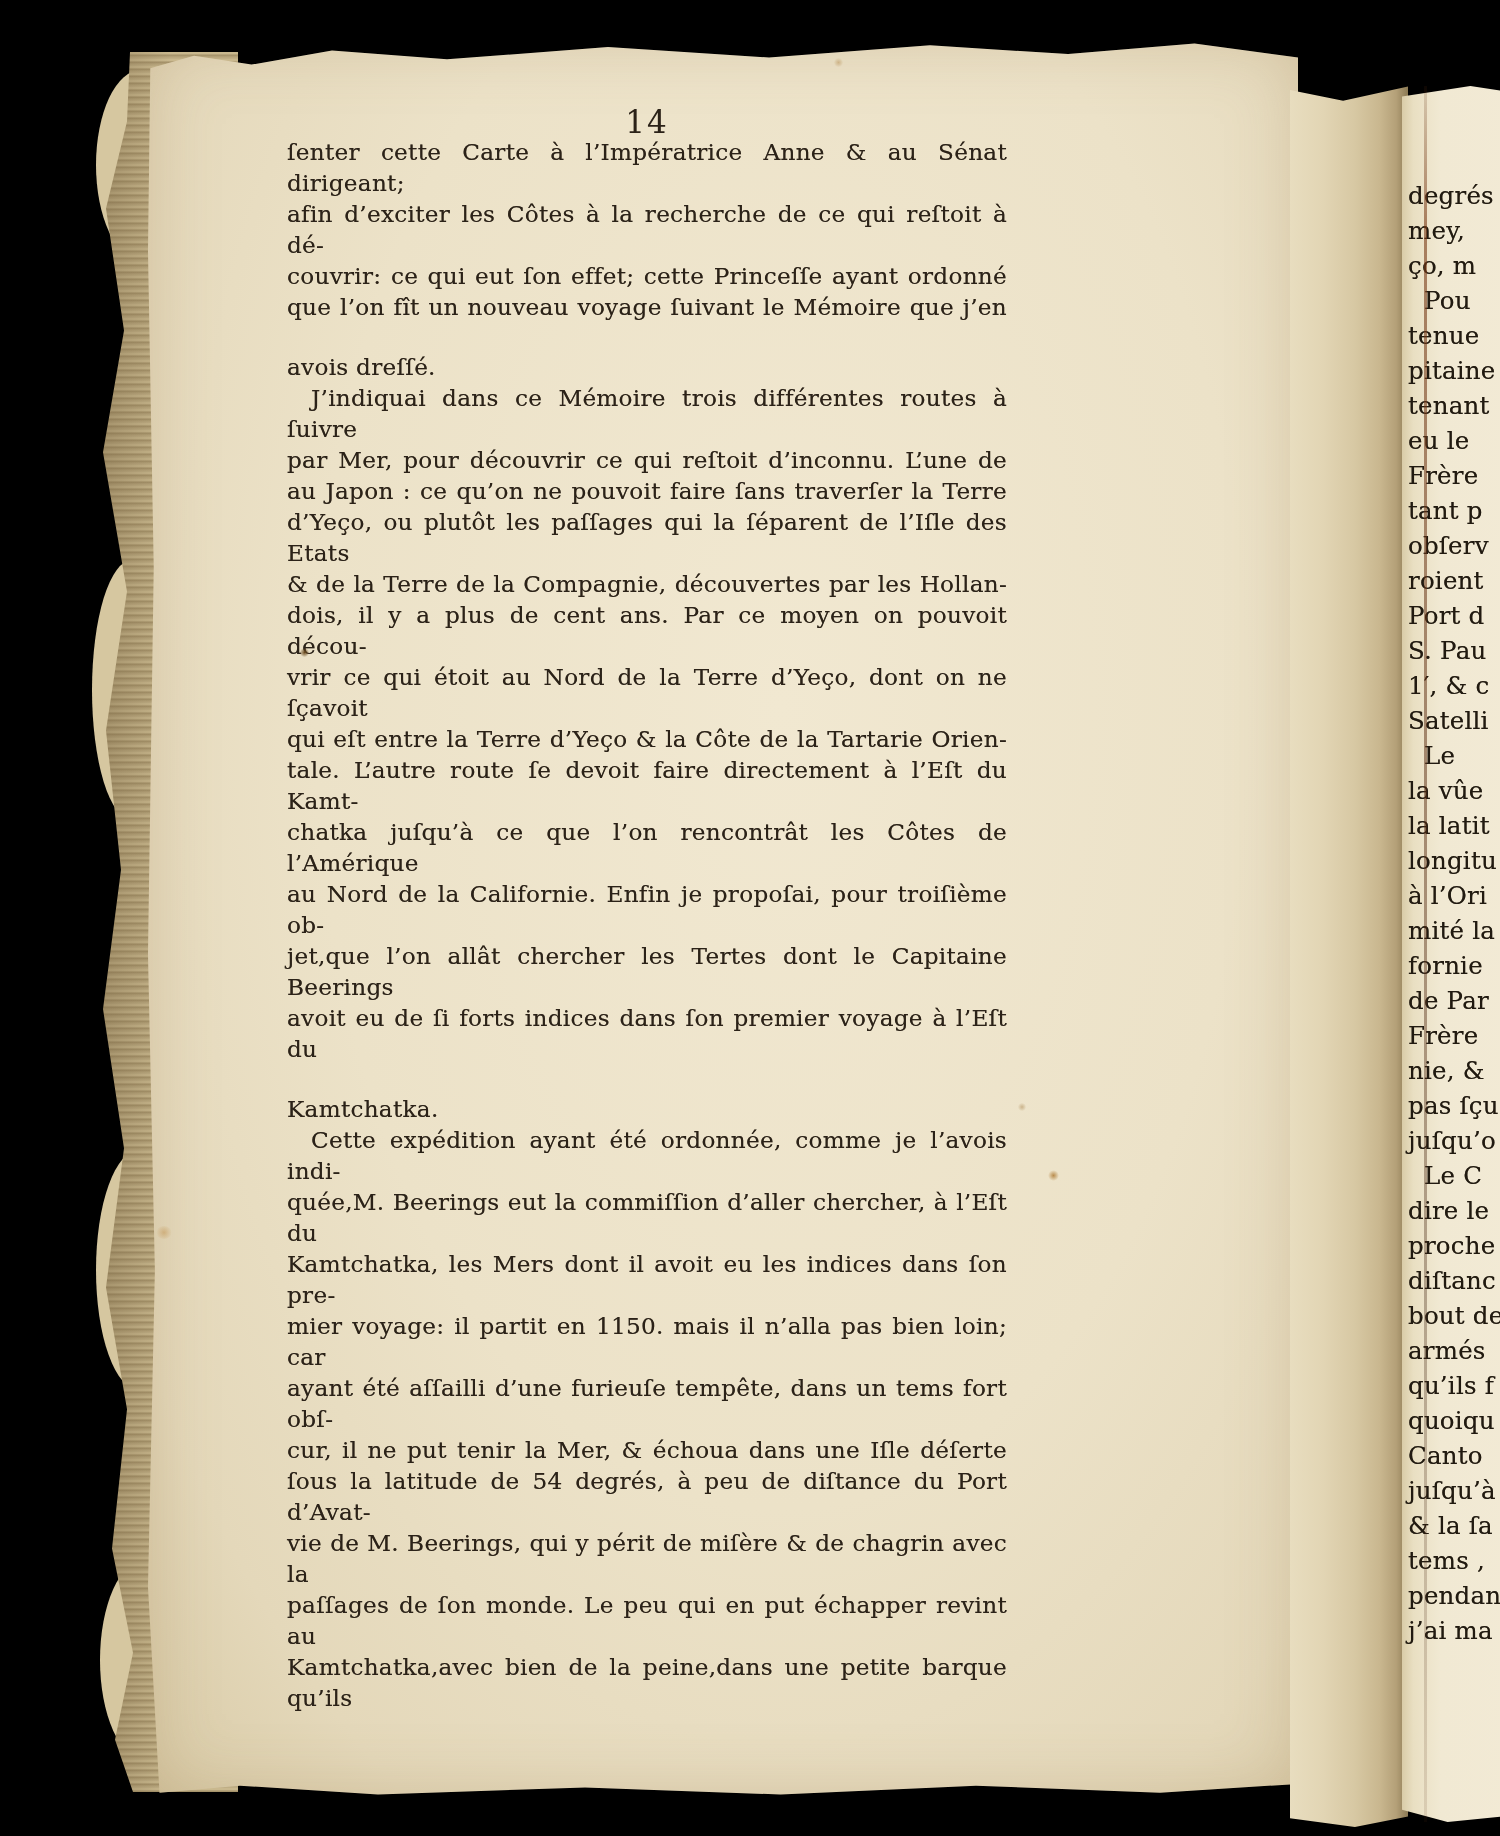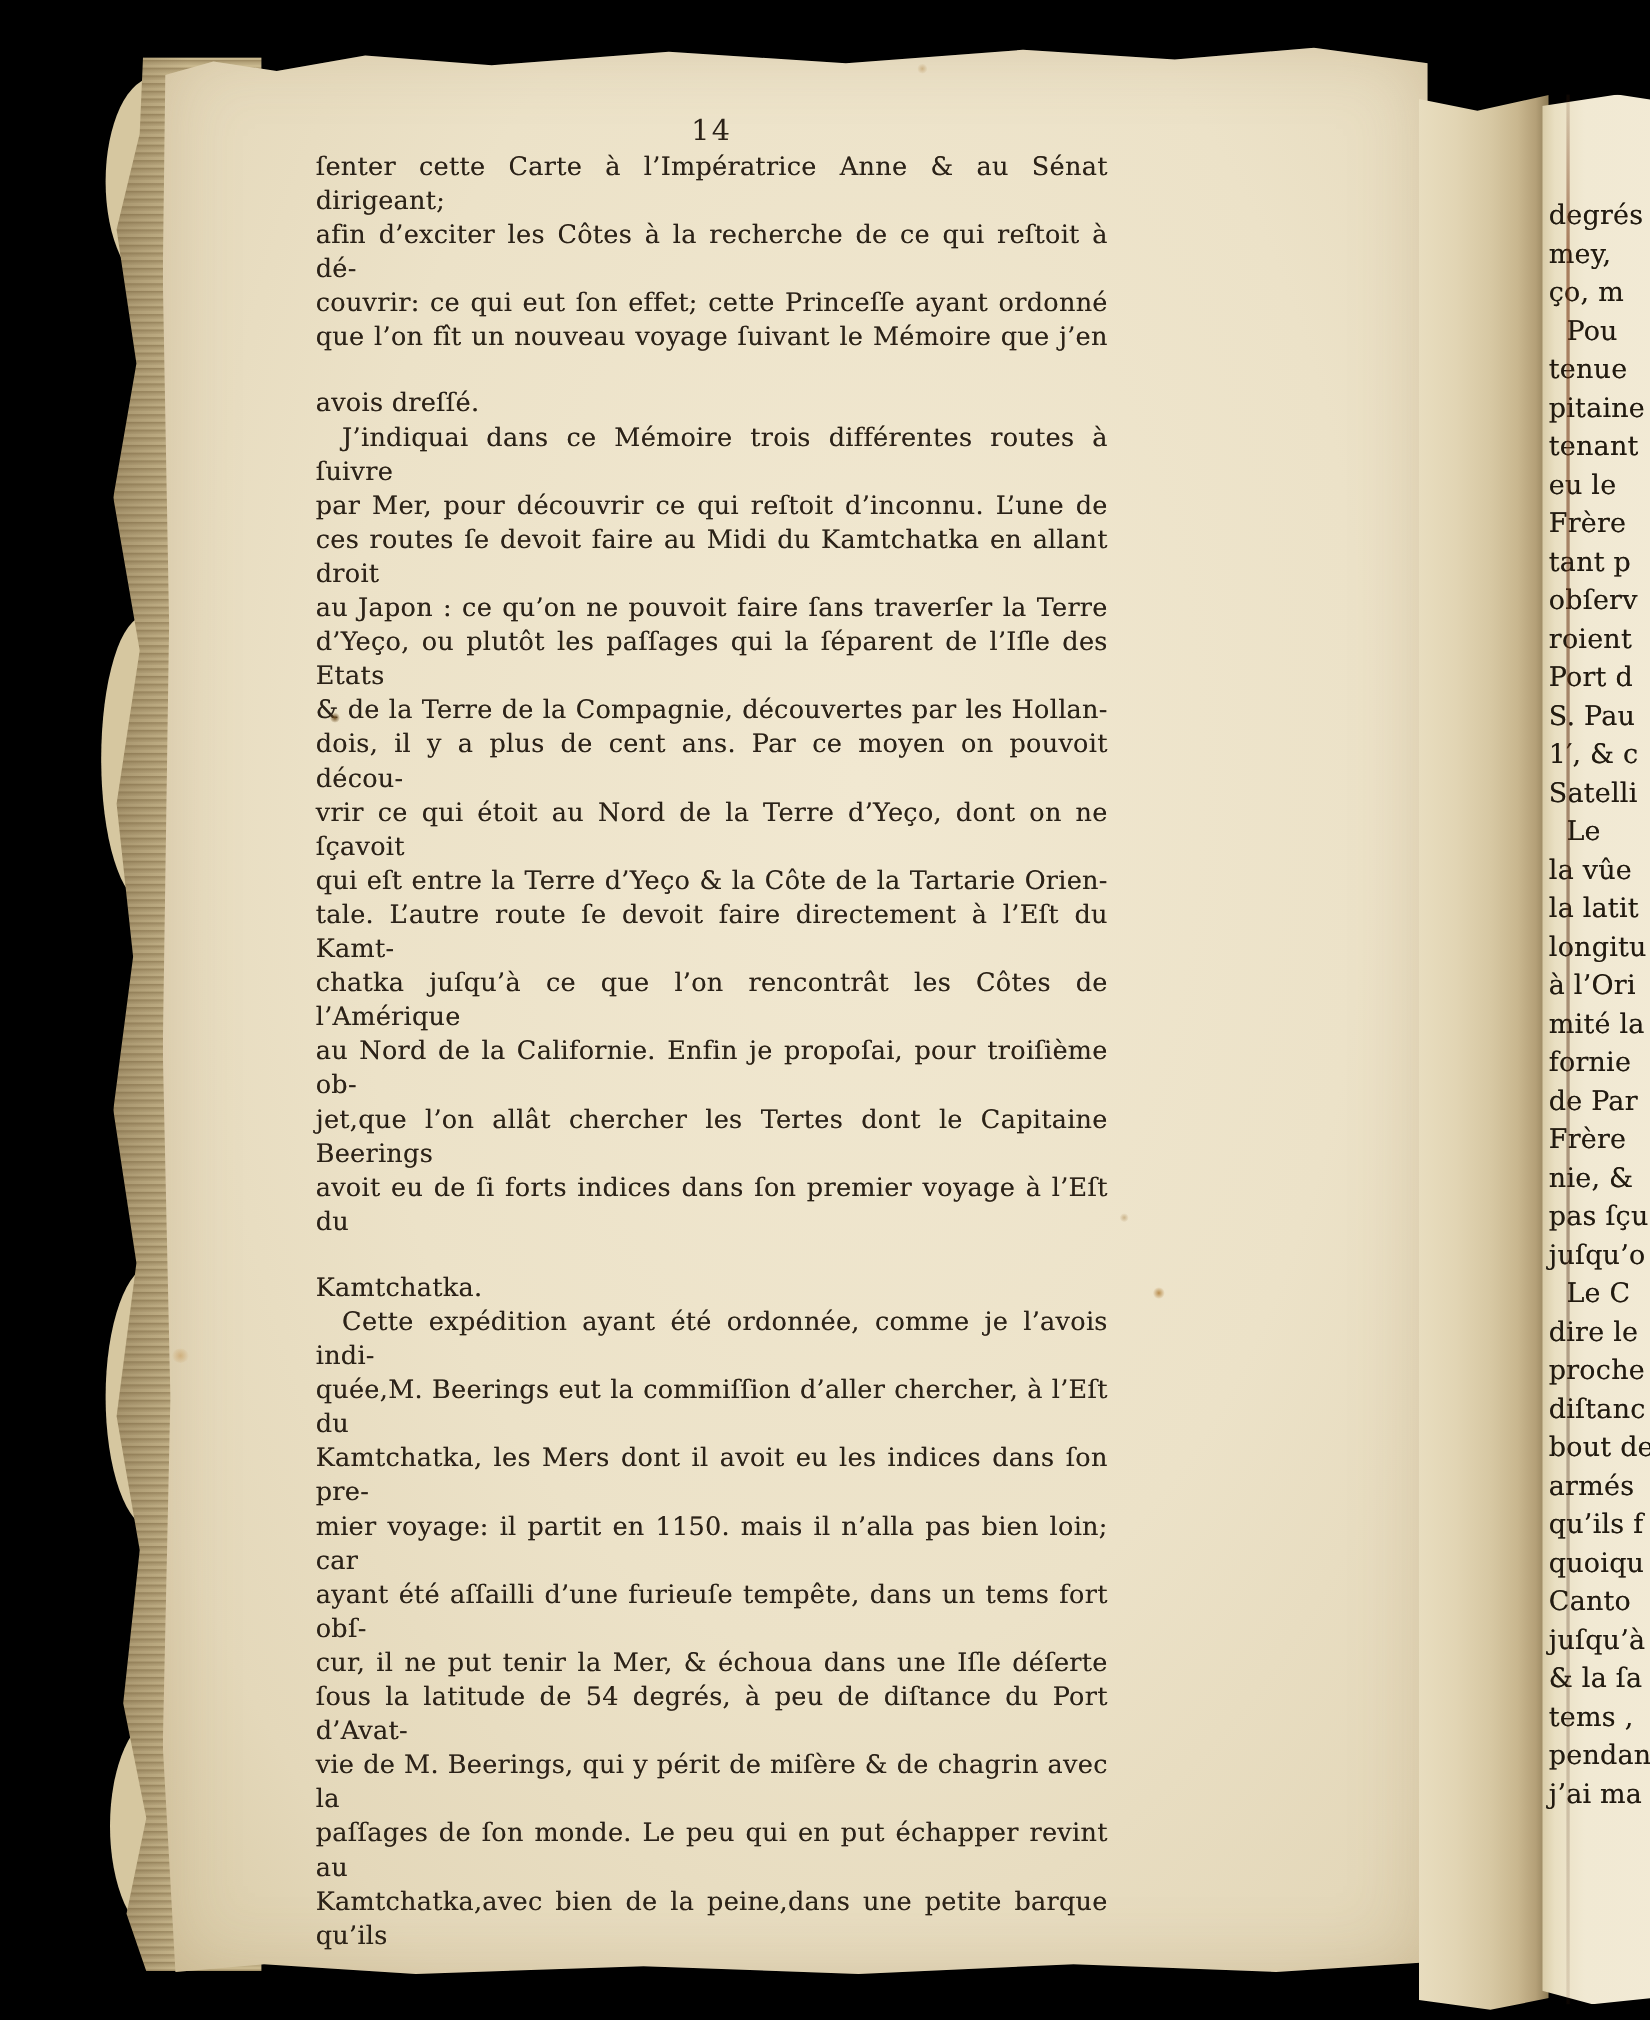--- a/index.html
+++ b/index.html
@@ -36,21 +36,21 @@
   
   .page-right{position:absolute;left:1402px;top:86px;width:98px;height:1736px;overflow:hidden;
     background:linear-gradient(90deg,#d9cca8 0%,#e9dfc2 10%,#f1e9d3 34%,#f2ead5 100%);
     clip-path:polygon(0% 0.6%,60% 0%,100% 0.4%,100% 99.6%,40% 100%,0% 99.3%);padding-left:16px;}
   .crease-line{position:absolute;left:1424px;top:86px;width:3px;height:1736px;z-index:6;
     background:linear-gradient(180deg,rgba(90,45,18,.15) 0%,rgba(122,58,22,.6) 8%,
       rgba(90,45,18,.5) 40%,rgba(70,40,20,.35) 70%,rgba(90,45,18,.12) 100%);}
 
   
   .page-number{position:absolute;left:287px;top:104px;width:720px;text-align:center;
-    font-size:26px;letter-spacing:2px;color:#2b2218;}
+    font-size:31px;letter-spacing:2px;color:#2b2218;}
   .text-block{position:absolute;left:287px;top:136px;width:720px;color:#2b2218;
     font-size:23.2px;line-height:31px;letter-spacing:.25px;
     text-shadow:0 0 .5px rgba(43,32,20,.55);}
   .tline{text-align:justify;text-align-last:justify;white-space:normal;}
   .tline.noj{text-align-last:left;margin-top:29px;}
   .tline.indent{text-indent:24px;}
 
   .right-frag-block{position:absolute;left:6px;top:92px;width:200px;color:#211a10;
     font-size:24.5px;line-height:35px;letter-spacing:.2px;white-space:nowrap;
     text-shadow:0 0 .5px rgba(30,22,12,.6);}
@@ -81,21 +81,20 @@
   <div class="page-number">14</div>
 
   <div class="text-block">
       <div class="tline">ſenter cette Carte à l’Impératrice Anne &amp; au Sénat dirigeant;</div>
       <div class="tline">afin d’exciter les Côtes à la recherche de ce qui reſtoit à dé-</div>
       <div class="tline">couvrir: ce qui eut ſon effet; cette Princeſſe ayant ordonné</div>
       <div class="tline">que l’on fît un nouveau voyage ſuivant le Mémoire que j’en</div>
       <div class="tline noj">avois dreſſé.</div>
       <div class="tline indent">J’indiquai dans ce Mémoire trois différentes routes à ſuivre</div>
       <div class="tline">par Mer, pour découvrir ce qui reſtoit d’inconnu. L’une de</div>
-      <div class="tline">ces routes ſe devoit faire au Midi du Kamtchatka en allant droit</div>
       <div class="tline">au Japon : ce qu’on ne pouvoit faire ſans traverſer la Terre</div>
       <div class="tline">d’Yeço, ou plutôt les paſſages qui la ſéparent de l’Iſle des Etats</div>
       <div class="tline">&amp; de la Terre de la Compagnie, découvertes par les Hollan-</div>
       <div class="tline">dois, il y a plus de cent ans. Par ce moyen on pouvoit décou-</div>
       <div class="tline">vrir ce qui étoit au Nord de la Terre d’Yeço, dont on ne ſçavoit</div>
       <div class="tline">qui eſt entre la Terre d’Yeço &amp; la Côte de la Tartarie Orien-</div>
       <div class="tline">tale. L’autre route ſe devoit faire directement à l’Eſt du Kamt-</div>
       <div class="tline">chatka juſqu’à ce que l’on rencontrât les Côtes de l’Amérique</div>
       <div class="tline">au Nord de la Californie. Enfin je propoſai, pour troiſième ob-</div>
       <div class="tline">jet,que l’on allât chercher les Tertes dont le Capitaine Beerings</div>

